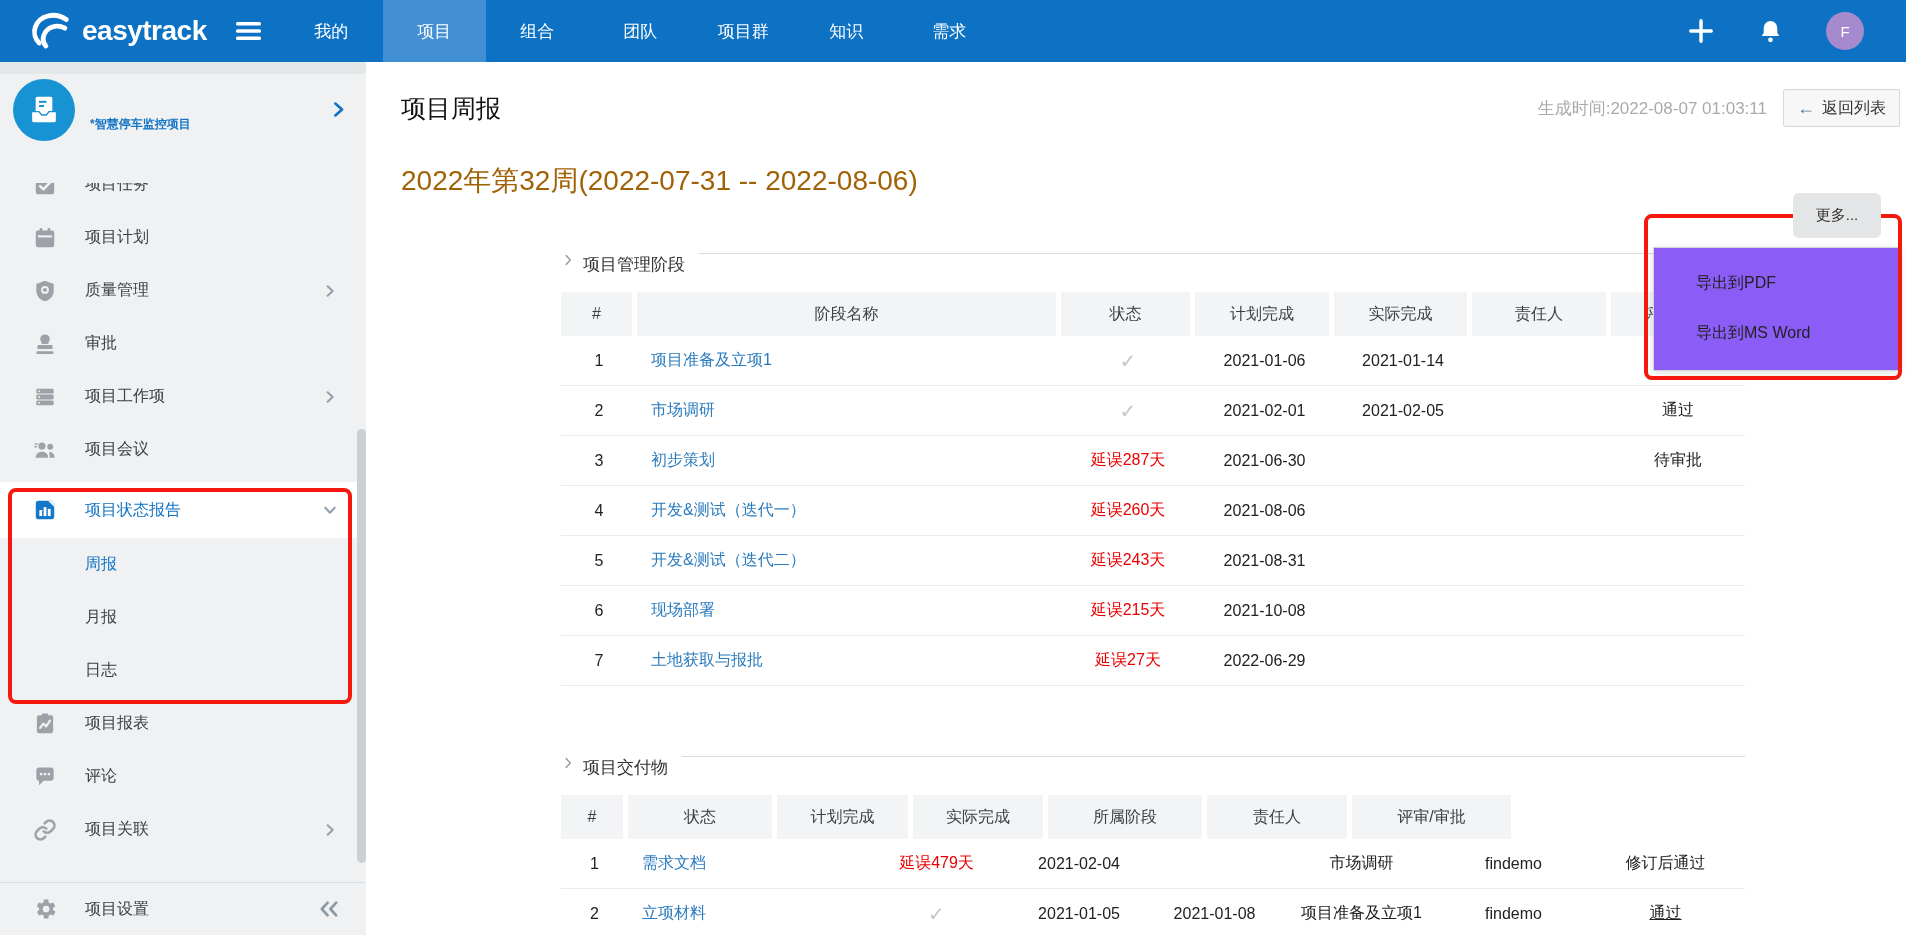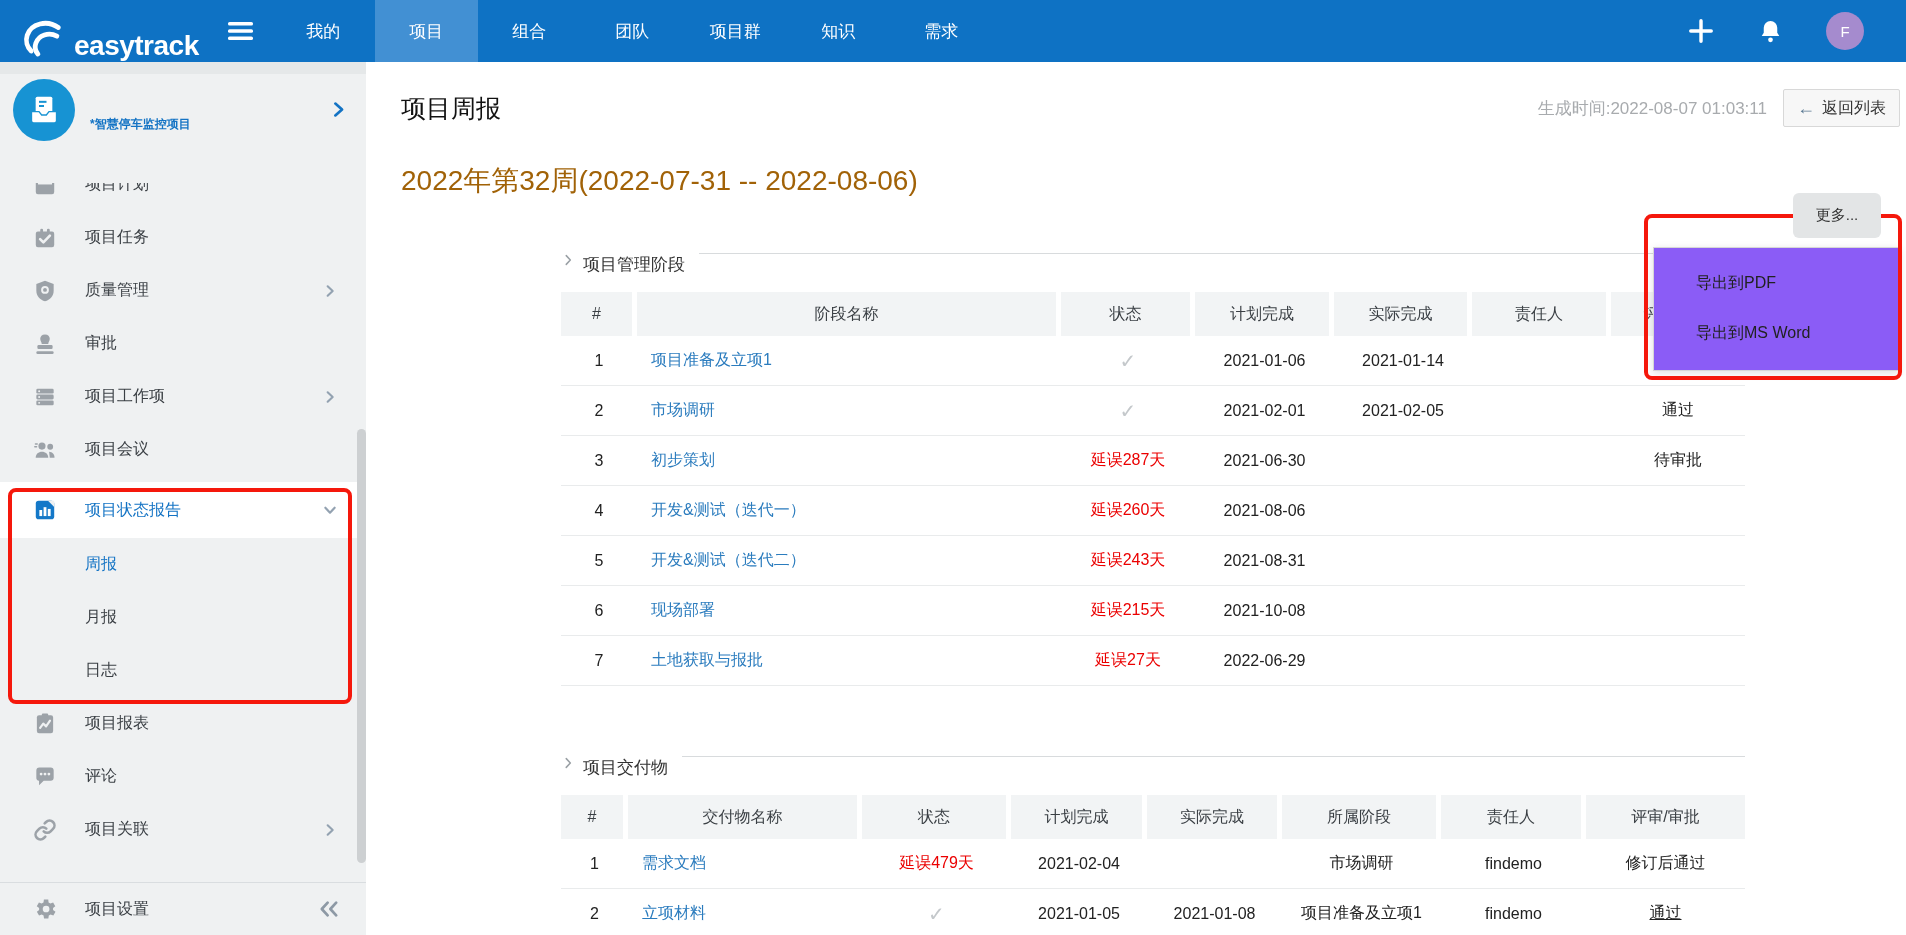--- a/index.html
+++ b/index.html
@@ -1,21 +1,21 @@
 <!DOCTYPE html>
 <html><head>
 <meta charset="utf-8">
 <style>
   * { margin:0; padding:0; box-sizing:border-box; }
   html,body { width:1906px; height:935px; overflow:hidden;
     font-family:"Liberation Sans","DejaVu Sans",sans-serif; background:#fff; }
 
   
   .topnav { height:62px; background:#0E72C4; display:flex; align-items:stretch; color:#fff; }
-  .logo { display:flex; align-items:flex-end; padding-left:20px; }
+  .logo { display:flex; align-items:center; padding-left:28px; }
   .logo svg { width:46px; height:46px; }
   .logo-text { font-size:28px; font-weight:bold; letter-spacing:-0.5px; margin-left:8px; }
   .hamburger { display:flex; align-items:center; margin-left:28px; cursor:pointer; }
   .tabs { display:flex; margin-left:18px; }
   .tab { width:103px; display:flex; align-items:center; justify-content:center;
          font-size:17px; cursor:pointer; }
   .tab.active { background:#4290D3; }
   .nav-right { margin-left:auto; display:flex; align-items:center; padding-right:42px; gap:42px; }
   .nav-icon { cursor:pointer; display:flex; align-items:center; }
   .avatar { width:38px; height:38px; border-radius:50%; background:#A58BCE; color:#fff;
@@ -160,35 +160,35 @@
       <span class="project-chev">
         <svg width="19" height="19" viewBox="0 0 24 24">
             <polyline points="8,4.5 16.5,12 8,19.5" fill="none" stroke="currentColor" stroke-width="3.4" stroke-linecap="round" stroke-linejoin="round"></polyline>
           </svg>
       </span>
     </div>
 
     <div class="menu" id="sidebar-menu">
         <div class="menu-item">
           <span class="mi-icon"><svg viewBox="0 0 24 24">
+              <rect x="3.5" y="6" width="17" height="14.5" rx="2" fill="#9CA2A8"></rect>
+              <rect x="7.6" y="3.4" width="2.6" height="4.4" rx="1.2" fill="#9CA2A8"></rect>
+              <rect x="13.8" y="3.4" width="2.6" height="4.4" rx="1.2" fill="#9CA2A8"></rect>
+              <polyline points="7.5,13 10.5,16 16.5,9.8" fill="none" stroke="#EFF1F2" stroke-width="2.4" stroke-linecap="round" stroke-linejoin="round"></polyline>
+            </svg></span>
+          <span class="mi-label">项目任务</span>
+        </div>
+        <div class="menu-item">
+          <span class="mi-icon"><svg viewBox="0 0 24 24">
               <rect x="3.5" y="5" width="17" height="15.5" rx="2" fill="#9CA2A8"></rect>
               <rect x="7" y="2.8" width="2.6" height="4.4" rx="1.2" fill="#9CA2A8"></rect>
               <rect x="14.4" y="2.8" width="2.6" height="4.4" rx="1.2" fill="#9CA2A8"></rect>
               <rect x="5.5" y="9.5" width="13" height="2" fill="#EFF1F2"></rect>
             </svg></span>
           <span class="mi-label">项目计划</span>
-        </div>
-        <div class="menu-item">
-          <span class="mi-icon"><svg viewBox="0 0 24 24">
-              <rect x="3.5" y="6" width="17" height="14.5" rx="2" fill="#9CA2A8"></rect>
-              <rect x="7.6" y="3.4" width="2.6" height="4.4" rx="1.2" fill="#9CA2A8"></rect>
-              <rect x="13.8" y="3.4" width="2.6" height="4.4" rx="1.2" fill="#9CA2A8"></rect>
-              <polyline points="7.5,13 10.5,16 16.5,9.8" fill="none" stroke="#EFF1F2" stroke-width="2.4" stroke-linecap="round" stroke-linejoin="round"></polyline>
-            </svg></span>
-          <span class="mi-label">项目任务</span>
         </div>
         <div class="menu-item">
           <span class="mi-icon"><svg viewBox="0 0 24 24">
               <path d="M12 2.5l8 3v6.2c0 5-3.4 8.2-8 9.8-4.6-1.6-8-4.8-8-9.8V5.5z" fill="#9CA2A8"></path>
               <circle cx="12" cy="11" r="3.6" fill="#EFF1F2"></circle>
               <circle cx="12" cy="11" r="1.8" fill="#9CA2A8"></circle>
             </svg></span>
           <span class="mi-label">质量管理</span>
           <span class="mi-chev">
             <svg width="16" height="16" viewBox="0 0 24 24">
@@ -479,21 +479,20 @@
               <svg width="14" height="14" viewBox="0 0 24 24">
                 <polyline points="9,4.5 16,12 9,19.5" fill="none" stroke="currentColor" stroke-width="2.6" stroke-linecap="round" stroke-linejoin="round"></polyline>
               </svg>
             </span>
             <span class="sec-title">项目交付物</span>
             <div class="sec-line"></div>
           </div>
           <div class="tbl">
             <div class="tbl-header">
               <div class="th" style="width: 67px;">#</div>
-              <div class="th" style="width: 234px;">交付物名称</div>
               <div class="th" style="width: 149px;">状态</div>
               <div class="th" style="width: 136px;">计划完成</div>
               <div class="th" style="width: 135px;">实际完成</div>
               <div class="th" style="width: 159px;">所属阶段</div>
               <div class="th" style="width: 145px;">责任人</div>
               <div class="th" style="width: 159px;">评审/审批</div>
             </div>
             <div class="tbl-row">
               <div class="td" style="width: 67px;">
                 <span>1</span>

